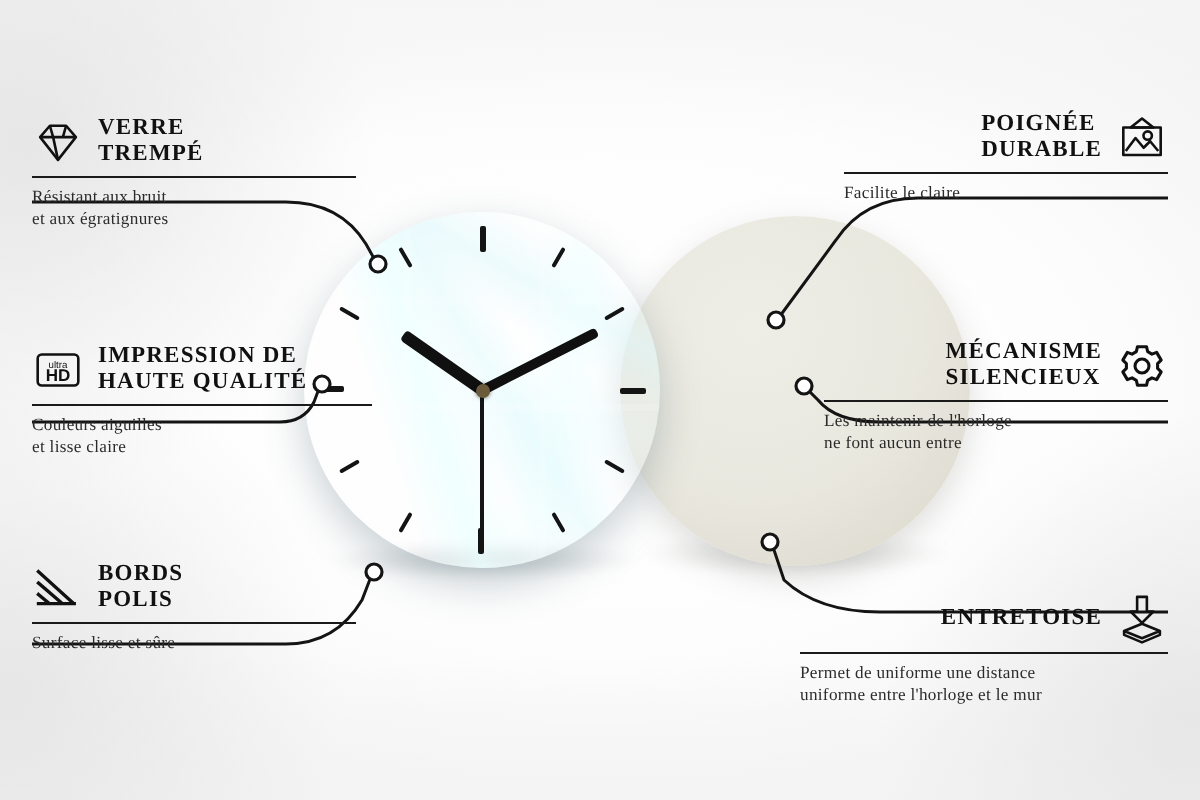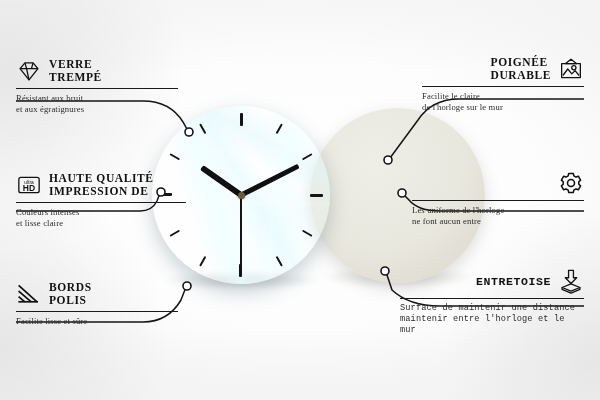--- a/index.html
+++ b/index.html
@@ -216,27 +216,27 @@
   </div>
 
   <div class="feat left" style="left:16px;top:172px;width:170px;">
     <div class="hdr">
       <svg class="icon" viewBox="0 0 32 32">
         <rect x="3.5" y="6.5" width="25" height="19" rx="2.5" fill="none" stroke="#111" stroke-width="1.6"></rect>
         <text x="16" y="14.5" font-family="Liberation Sans, sans-serif" font-size="6" fill="#111" text-anchor="middle">ultra</text>
         <text x="16" y="23" font-family="Liberation Sans, sans-serif" font-size="10.5" font-weight="bold" fill="#111" text-anchor="middle">HD</text>
       </svg>
       <div class="title">
+        <div>IMPRESSION DE</div>
         <div>HAUTE QUALITÉ</div>
-        <div>IMPRESSION DE</div>
-      </div>
-    </div>
-    <div class="rule"></div>
-    <div class="sub">
-      <div>Couleurs intenses</div>
+      </div>
+    </div>
+    <div class="rule"></div>
+    <div class="sub">
+      <div>Couleurs aiguilles</div>
       <div>et lisse claire</div>
     </div>
   </div>
 
   <div class="feat left" style="left:16px;top:281px;">
     <div class="hdr">
       <svg class="icon" viewBox="0 0 32 32">
         <g stroke="#111" stroke-width="2.1" stroke-linecap="square">
           <line x1="4" y1="6" x2="25" y2="25"></line>
           <line x1="4" y1="13" x2="18" y2="25"></line>
@@ -244,21 +244,21 @@
           <line x1="4" y1="25.6" x2="26" y2="25.6"></line>
         </g>
       </svg>
       <div class="title">
         <div>BORDS</div>
         <div>POLIS</div>
       </div>
     </div>
     <div class="rule"></div>
     <div class="sub">
-      <div>Facilite lisse et sûre</div>
+      <div>Surface lisse et sûre</div>
     </div>
   </div>
 
   <div class="feat right" style="left:422px;top:56px;">
     <div class="hdr">
       <div class="title">
         <div>POIGNÉE</div>
         <div>DURABLE</div>
       </div>
       <svg class="icon" viewBox="0 0 32 32">
@@ -266,53 +266,56 @@
           <path d="M16,4 L9,9.5 L23,9.5 Z"></path>
           <rect x="4.5" y="9.5" width="23" height="17"></rect>
           <path d="M6,24 L12,16 L17,22 L21,18 L26,24"></path>
           <circle cx="19.5" cy="14.5" r="2.6"></circle>
         </g>
       </svg>
     </div>
     <div class="rule"></div>
     <div class="sub">
       <div>Facilite le claire</div>
-      <div>de l'horloge sur le mur</div>
     </div>
   </div>
 
   <div class="feat right" style="left:412px;top:170px;width:172px;">
     <div class="hdr">
+      <div class="title">
+        <div>MÉCANISME</div>
+        <div>SILENCIEUX</div>
+      </div>
       <svg class="icon" viewBox="0 0 32 32">
         <g fill="none" stroke="#111" stroke-width="1.9" stroke-linejoin="round">
           <path d="M13.2,4.2 h5.6 l.7,3.0 2.6,1.5 2.9,-1.1 2.8,4.8 -2.2,2.1 0,3.0 2.2,2.1 -2.8,4.8 -2.9,-1.1 -2.6,1.5 -.7,3.0 h-5.6 l-.7,-3.0 -2.6,-1.5 -2.9,1.1 -2.8,-4.8 2.2,-2.1 0,-3.0 -2.2,-2.1 2.8,-4.8 2.9,1.1 2.6,-1.5 z"></path>
           <circle cx="16" cy="16" r="4.3"></circle>
         </g>
       </svg>
     </div>
     <div class="rule"></div>
     <div class="sub">
-      <div>Les uniforme de l'horloge</div>
+      <div>Les maintenir de l'horloge</div>
       <div>ne font aucun entre</div>
     </div>
   </div>
 
-  <div class="feat right" style="left:400px;top:268px;width:184px;font-family:Liberation Mono, monospace;">
+  <div class="feat right" style="left:400px;top:296px;width:184px;">
     <div class="hdr">
       <div class="title">
         <div>ENTRETOISE</div>
       </div>
       <svg class="icon" viewBox="0 0 32 32">
         <g fill="none" stroke="#111" stroke-width="1.6" stroke-linejoin="round">
           <path d="M13,3 h6 v9 h4 l-7,7 -7,-7 h4 z"></path>
           <path d="M16,19.5 L27,24 L16,28.5 L5,24 Z"></path>
           <path d="M5,24 v2.4 L16,31 L27,26.4 V24"></path>
         </g>
       </svg>
     </div>
     <div class="rule"></div>
     <div class="sub">
-      <div>Surface de maintenir une distance</div>
-      <div>maintenir entre l'horloge et le mur</div>
+      <div>Permet de uniforme une distance</div>
+      <div>uniforme entre l'horloge et le mur</div>
     </div>
   </div>
 
 </div>
 
 </body></html>

